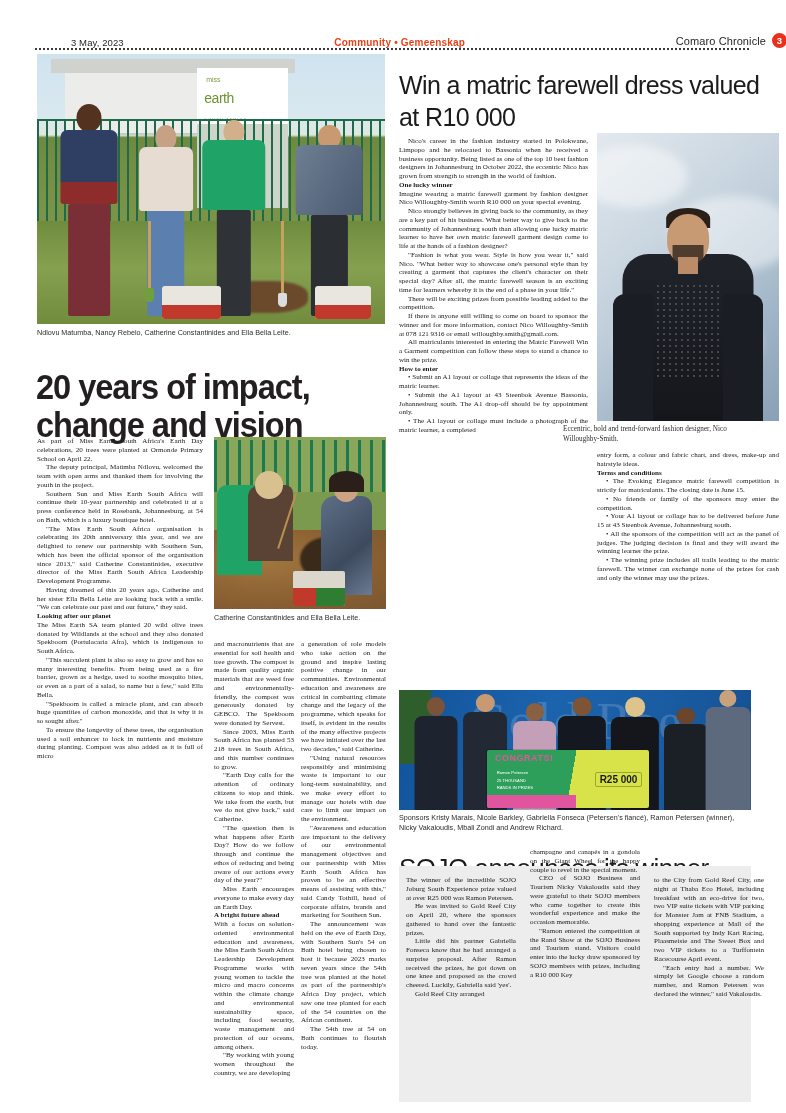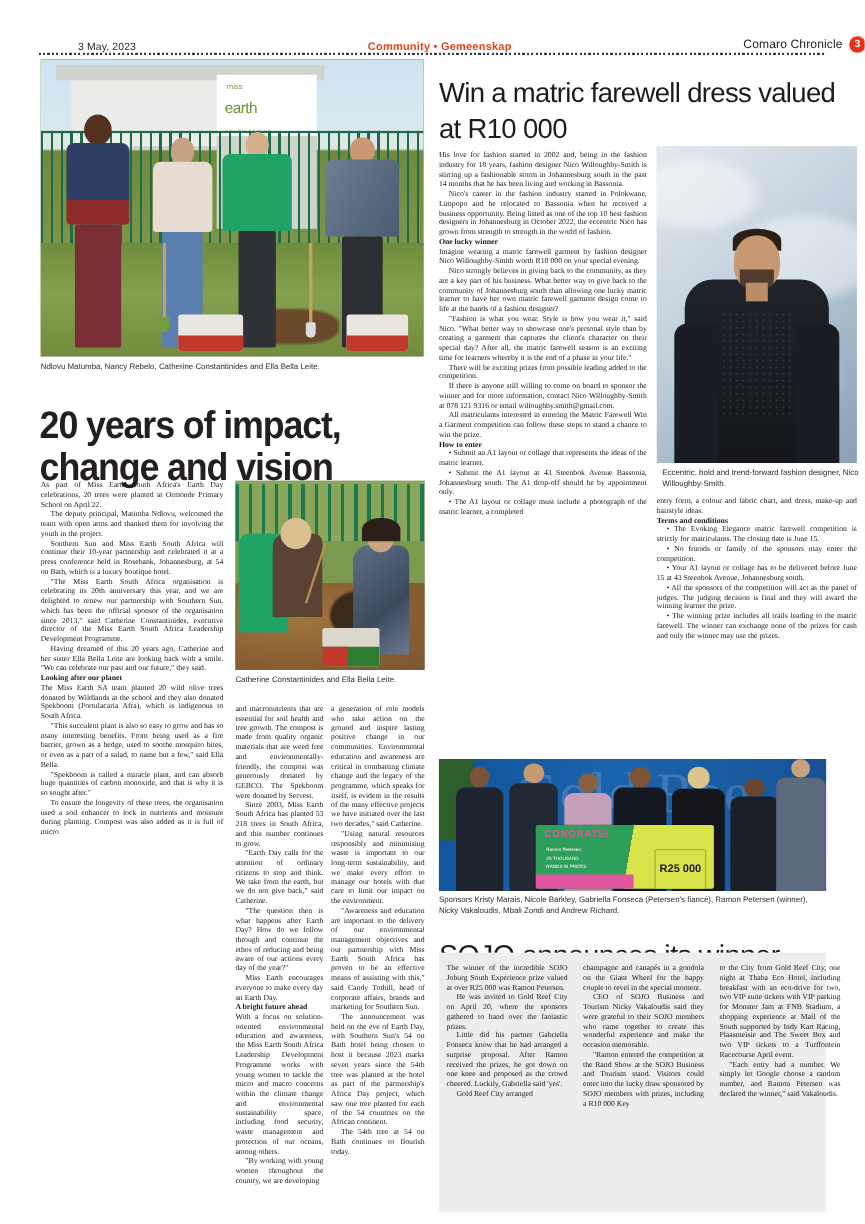--- a/index.html
+++ b/index.html
@@ -75,41 +75,41 @@
     position:absolute; left:399px; top:52px; width:380px;
     font-family:"Liberation Sans", sans-serif;
     font-weight:300; font-size:25px; line-height:32px;
     letter-spacing:-0.6px; color:#1b1b1b;
   }
   #r-col-1 { position:absolute; left:399px; top:137px; width:189px; }
   #photo-nico {
     position:absolute; left:597px; top:133px; width:182px; height:288px;
     overflow:hidden; background:#cfd8e0;
   }
-  #cap-nico { position:absolute; left:602px; top:425px; width:182px; }
+  #cap-nico { position:absolute; left:563px; top:425px; width:182px;font-family:Liberation Serif, serif; }
   #r-col-2 { position:absolute; left:597px; top:451px; width:182px; }
 
   
   #photo-sojo {
     position:absolute; left:399px; top:690px; width:352px; height:120px;
     overflow:hidden; background:#1d4f86;
   }
   #cap-sojo { position:absolute; left:399px; top:813px; width:352px; }
   #headline-sojo {
     position:absolute; left:399px; top:836px; width:380px;
     font-family:"Liberation Sans", sans-serif;
     font-weight:300; font-size:26px; line-height:30px;
     letter-spacing:-0.5px; color:#1b1b1b;
   }
   #sojo-bg {
     position:absolute; left:399px; top:866px; width:352px; height:236px;
     background:#ededed;
   }
   #s-col-1 { position:absolute; left:406px; top:876px; width:110px; }
-  #s-col-2 { position:absolute; left:530px; top:876px; width:110px; }
+  #s-col-2 { position:absolute; left:530px; top:848px; width:110px; }
   #s-col-3 { position:absolute; left:654px; top:876px; width:110px; }
 
   
   .ed-sky { position:absolute; inset:0; background:linear-gradient(#cfe3ef 0%, #d9e8f0 22%, #dfe7e0 30%, #6f8a3f 31%, #7c9447 60%, #6d8640 100%); }
   .ed-bld { position:absolute; left:8%; top:4%; width:60%; height:26%; background:#ecedea; border-bottom:2px solid #c9cbc6; }
   .ed-roof { position:absolute; left:4%; top:2%; width:70%; height:5%; background:#cfd2cd; }
   .ed-banner { position:absolute; left:46%; top:5%; width:26%; height:52%;
       background:linear-gradient(#ffffff 0 40%, #cdd5c8 40% 100%); }
   .ed-banner .t1 { position:absolute; left:10%; top:6%; font-family:"Liberation Sans",sans-serif;
       font-size:7px; color:#7c9c3e; }
@@ -170,21 +170,21 @@
   .sj-p { position:absolute; bottom:0; }
   .sj-h { position:absolute; left:50%; transform:translateX(-50%); border-radius:50%; }
   .sj-t { position:absolute; left:50%; transform:translateX(-50%); border-radius:8px 8px 0 0; }
   .sj-check { position:absolute; left:25%; bottom:2%; width:46%; height:48%;
       background:linear-gradient(100deg,#2e9e5b 0 52%, #d8e34a 52% 100%); border-radius:2px;
       box-shadow:0 0 0 1px rgba(0,0,0,.15); overflow:hidden;}
   .sj-check .pink { position:absolute; left:0; bottom:0; width:55%; height:22%; background:#e0559d; }
   .sj-check .congrats { position:absolute; left:5%; top:6%; font-family:"Liberation Sans",sans-serif;
       font-weight:bold; font-size:9px; color:#e0559d; letter-spacing:.5px; }
   .sj-check .amt { position:absolute; right:4%; top:38%; background:#d8e34a; color:#1a1a1a;
-      font-family:"Liberation Sans",sans-serif; font-weight:bold; font-size:10px; padding:12px 4px;
+      font-family:"Liberation Sans",sans-serif; font-weight:bold; font-size:10px; padding:1px 4px;
       border:1px solid #9aa82e; border-radius:2px;}
   .sj-check .ln { position:absolute; left:6%; font-family:"Liberation Sans",sans-serif;
       font-size:4.2px; color:#fff; }
 </style>
 </head>
 <body>
 
 <div class="page">
 
   <div class="masthead">
@@ -303,21 +303,20 @@
     <p class="noindent">a generation of role models who take action on the ground and inspire lasting positive change in our communities. Environmental education and awareness are critical in combatting climate change and the legacy of the programme, which speaks for itself, is evident in the results of the many effective projects we have initiated over the last two decades," said Catherine.</p>
     <p>"Using natural resources responsibly and minimising waste is important to our long-term sustainability, and we make every effort to manage our hotels with due care to limit our impact on the environment.</p>
     <p>"Awareness and education are important to the delivery of our environmental management objectives and our partnership with Miss Earth South Africa has proven to be an effective means of assisting with this," said Candy Tothill, head of corporate affairs, brands and marketing for Southern Sun.</p>
     <p>The announcement was held on the eve of Earth Day, with Southern Sun's 54 on Bath hotel being chosen to host it because 2023 marks seven years since the 54th tree was planted at the hotel as part of the partnership's Africa Day project, which saw one tree planted for each of the 54 countries on the African continent.</p>
     <p>The 54th tree at 54 on Bath continues to flourish today.</p>
   </div>
 
   <h1 id="headline-matric">Win a matric farewell dress valued at R10 000</h1>
 
   <div id="r-col-1" class="col-text">
-    <p class="noindent">His love for fashion started in 2002 and, being in the fashion industry for 18 years, fashion designer Nico Willoughby-Smith is stirring up a fashionable storm in Johannesburg south in the past 14 months that he has been living and working in Bassonia.</p>
     <p>Nico's career in the fashion industry started in Polokwane, Limpopo and he relocated to Bassonia when he received a business opportunity. Being listed as one of the top 10 best fashion designers in Johannesburg in October 2022, the eccentric Nico has grown from strength to strength in the world of fashion.</p>
     <p class="sub">One lucky winner</p>
     <p class="noindent">Imagine wearing a matric farewell garment by fashion designer Nico Willoughby-Smith worth R10 000 on your special evening.</p>
     <p>Nico strongly believes in giving back to the community, as they are a key part of his business. What better way to give back to the community of Johannesburg south than allowing one lucky matric learner to have her own matric farewell garment design come to life at the hands of a fashion designer?</p>
     <p>"Fashion is what you wear. Style is how you wear it," said Nico. "What better way to showcase one's personal style than by creating a garment that captures the client's character on their special day? After all, the matric farewell season is an exciting time for learners whereby it is the end of a phase in your life."</p>
     <p>There will be exciting prizes from possible leading added to the competition.</p>
     <p>If there is anyone still willing to come on board to sponsor the winner and for more information, contact Nico Willoughby-Smith at 078 121 9316 or email willoughby.smith@gmail.com.</p>
     <p>All matriculants interested in entering the Matric Farewell Win a Garment competition can follow these steps to stand a chance to win the prize.</p>
     <p class="sub">How to enter</p>
     <p>• Submit an A1 layout or collage that represents the ideas of the matric learner.</p>

